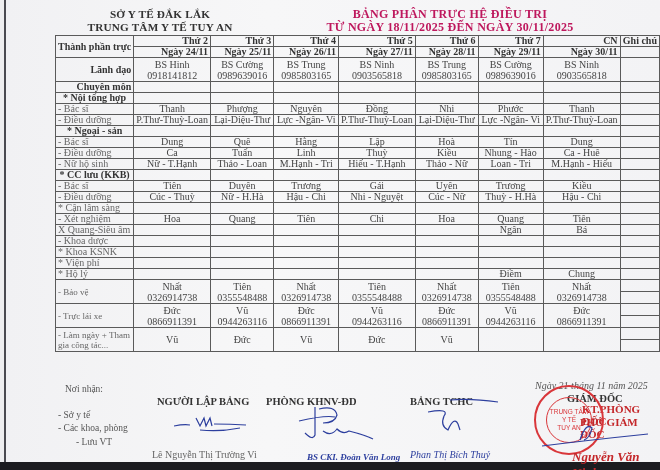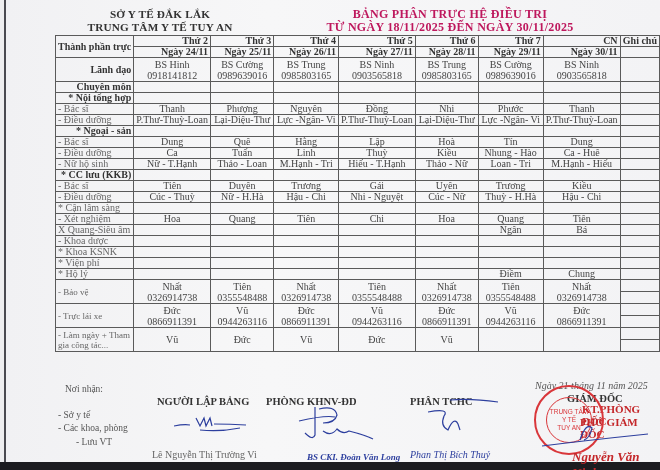--- a/index.html
+++ b/index.html
@@ -17,21 +17,21 @@
   .org { position:absolute; text-align:center; font-weight:bold; font-size:11.2px; letter-spacing:0.2px; color:#333; }
   .title { position:absolute; text-align:center; font-weight:bold; font-size:12px; color:#be185d; letter-spacing:0.3px; }
   table.duty {
     position:absolute; left:55px; top:35px; border-collapse:collapse;
     font-size:10px; table-layout:fixed;
   }
   table.duty td {
     border:1px solid #5a5a5a; padding:0 2px; height:10px; line-height:10px;
     text-align:center; white-space:nowrap; overflow:hidden; color:#444;
   }
-  table.duty td.sec { text-align:right; font-weight:bold; color:#333;margin-left:48px; }
+  table.duty td.sec { text-align:center; font-weight:bold; color:#333;margin-left:48px; }
   table.duty td.sub { text-align:left; color:#666; }
   table.duty td.hd { font-weight:bold; color:#333;text-align:right; }
   table.duty td.two { height:23px; line-height:11px; white-space:normal; }
   table.duty td.ghi { padding:0; }
   .ghi-split { display:flex; flex-direction:column; height:100%; }
   .ghi-split div { flex:1; border-bottom:1px solid #5a5a5a; }
   .ghi-split div:last-child { border-bottom:none; }
   .foot { position:absolute; font-size:9.5px; color:#555; }
   .foot-h { position:absolute; font-weight:bold; font-size:10.5px; color:#333; }
   .sig-name { position:absolute; font-size:10px; color:#666; }
@@ -449,21 +449,21 @@
   <path d="M4 14 Q14 12 20 13 M26 6 L30 14 L34 6 L36 14 L40 6 L42 14 M44 12 Q60 12 76 13 M30 18 Q50 20 70 16" stroke="#2d3f9e" stroke-width="1.2" fill="none"></path>
 </svg>
 <div class="sig-name" style="left:152px; top:449px;">Lê Nguyễn Thị Trường Vi</div>
 
 <div class="foot-h" style="left:266px; top:396px;">PHÒNG KHNV-ĐD</div>
 <svg style="position:absolute; left:295px; top:405px;" width="80" height="40">
   <path d="M20 2 L20 30 Q18 36 10 28 M4 16 Q30 10 40 12 M24 4 Q40 0 42 10 Q40 18 28 18 M28 26 Q36 32 42 24 Q48 30 54 26 Q70 30 78 34" stroke="#2d3f9e" stroke-width="1.2" fill="none"></path>
 </svg>
 <div class="blue-name" style="left:307px; top:452px;">BS CKI. Đoàn Văn Long</div>
 
-<div class="foot-h" style="left:410px; top:396px;">PHÂN TCHC</div>
+<div class="foot-h" style="left:410px; top:396px;">BẢNG TCHC</div>
 <svg style="position:absolute; left:420px; top:396px;" width="80" height="40">
   <path d="M30 4 Q50 2 78 6 M8 16 Q30 12 24 20 Q20 30 28 34 Q34 20 38 28 L40 34" stroke="#2d3f9e" stroke-width="1.2" fill="none"></path>
 </svg>
 <div class="blue-name" style="left:410px; top:449px; font-weight:normal; font-size:10px;">Phan Thị Bích Thuỷ</div>
 
 <div class="date-line" style="left:535px; top:380px;">Ngày 21 tháng 11 năm 2025</div>
 <div class="foot-h" style="left:567px; top:393px;">GIÁM ĐỐC</div>
 <div class="red-title" style="left:582px; top:403px;">KT.PHÒNG ĐỐC</div>
 <div class="red-title" style="left:580px; top:416px;">PHÓ GIÁM ĐỐC</div>
 <div class="stamp">

